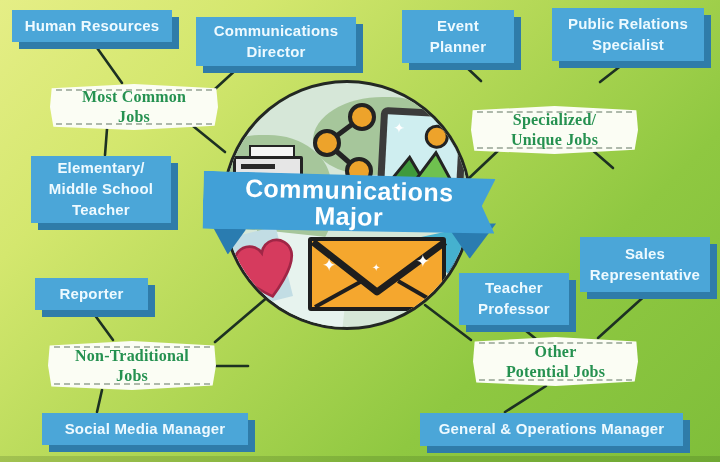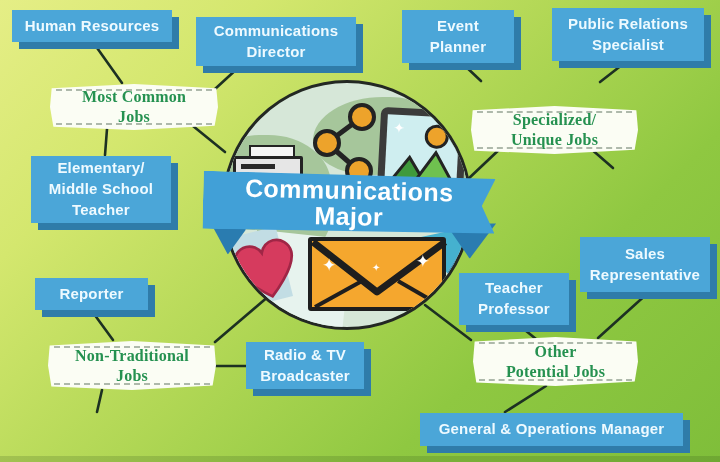--- a/index.html
+++ b/index.html
@@ -224,22 +224,21 @@
     <span class="label">Sales
 Representative</span>
   </div>
   <div class="job-box" id="box-reporter">
     <span class="label">Reporter</span>
   </div>
   <div class="job-box" id="box-college-prof">
     <span class="label">Teacher
 Professor</span>
   </div>
-  <div class="job-box" id="box-radio-tv">
-    <span class="label">Radio &amp; TV
-Broadcaster</span>
+  <div class="job-box" id="box-social-media">
+    <span class="label">Social Media Manager</span>
   </div>
   <div class="job-box" id="box-general-ops">
     <span class="label">General &amp; Operations Manager</span>
   </div>
 
   <div class="bottom-edge"></div>
 </div>
 
 </body></html>

